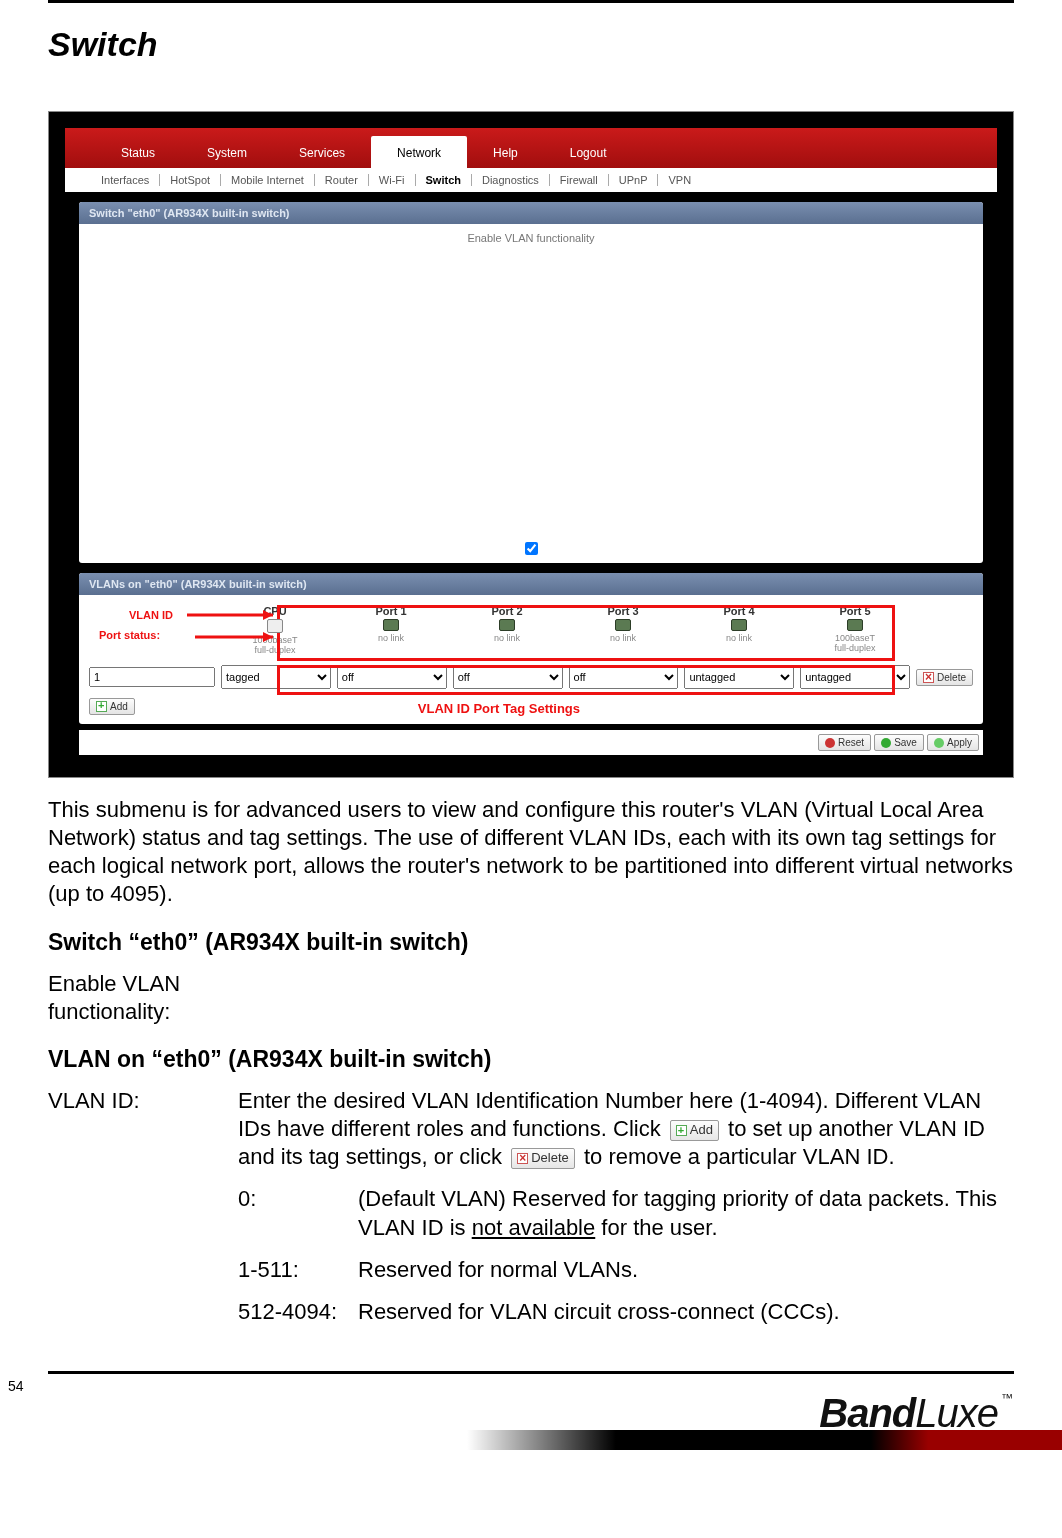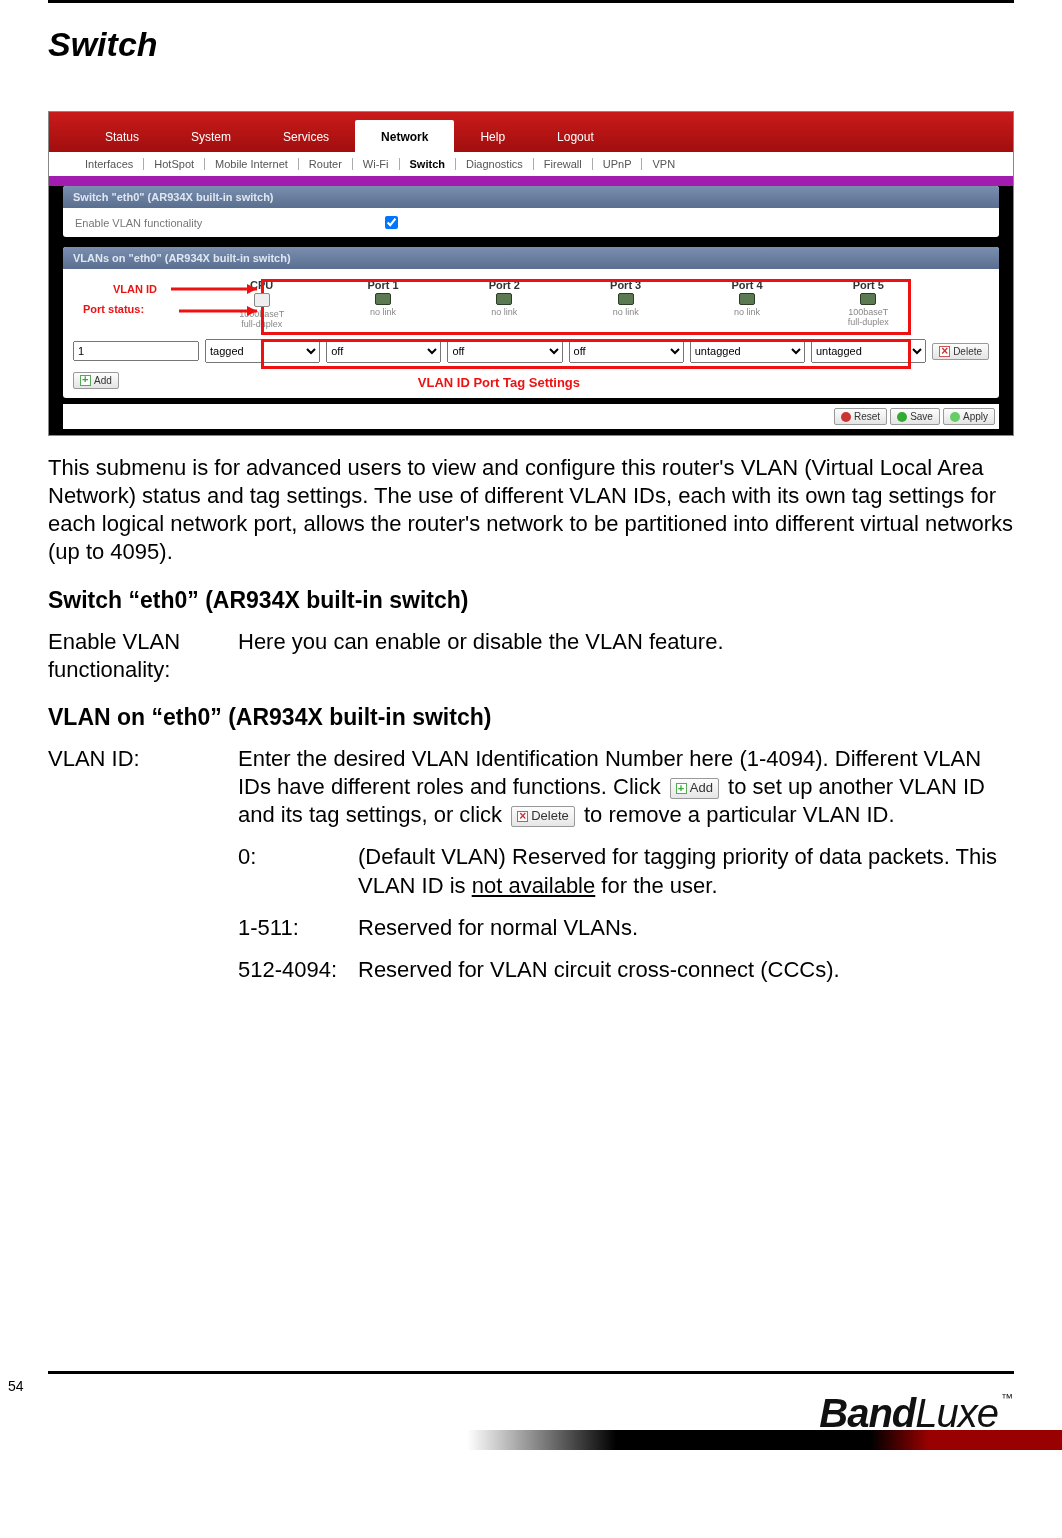--- a/index.html
+++ b/index.html
@@ -20,22 +20,22 @@
     margin: 0 0 22px 0;
   }
   h1.switch-title {
     font-style: italic;
     font-weight: bold;
     font-size: 34px;
     margin-bottom: 18px;
   }
   
   .router-ui {
-    background: #a21caf;
-    padding: 0;
+    background: #000000;
+    padding: 16px;
     font-size: 11px;
     color: #333;
     margin-bottom: 18px;
     border: 1px solid #888;
     margin-top: 47px;
   }
   .router-header {
     background: linear-gradient(#ca1a1a, #a10e0e);
     height: 40px;
     display: flex;
@@ -44,21 +44,21 @@
     font-size: 12px;
   }
   .router-header .tab {
     color: #fff;
     padding: 10px 26px 8px 26px;
     cursor: pointer;
   }
   .router-header .tab.active {
     background: #fff;
     color: #000;
-    font-weight: bold;
+    font-weight: normal;
     border-radius: 2px 2px 0 0;
   }
   .router-subnav {
     background: #fff;
     padding: 6px 26px;
     font-size: 11px;
     color: #555;
     display: flex;
     gap: 0;
   }
@@ -72,21 +72,21 @@
     border-radius: 3px;
     overflow: hidden;
   }
   .panel-title {
     background: linear-gradient(#7a8fb0, #5a6f90);
     color: #dfe7f2;
     font-weight: bold;
     font-size: 11px;
     padding: 5px 10px;
   }
-  .panel-body { padding: 8px 12px; }
+  .panel-body { padding: 8px 12px; flex-direction: column; }
   .vlan-enable-row { display:flex; align-items:center; }
   .vlan-enable-row .lbl { flex: 0 0 310px; color:#777; font-size:11px;}
   .chk { width:13px; height:13px; }
 
   .vlan-diagram { position: relative; padding: 10px 10px 4px 10px; }
   .vlan-row1 {
     display:flex; align-items:flex-start; gap: 4px; padding-left: 130px;
   }
   .col {
     flex:1; text-align:center; font-size:10px; color:#555;
@@ -317,21 +317,20 @@
           </span>
       </div>
     </div>
   </div>
 
   <div class="bodytext">This submenu is for advanced users to view and configure this router's VLAN (Virtual Local Area Network) status and tag settings. The use of different VLAN IDs, each with its own tag settings for each logical network port, allows the router's network to be partitioned into different virtual networks (up to 4095).</div>
 
   <h2 class="subhead">Switch “eth0” (AR934X built-in switch)</h2>
   <div class="def-row">
     <div class="def-label">Enable VLAN functionality:</div>
-    <div class="def-body">Here you can enable or disable the VLAN feature.</div>
   </div>
 
   <h2 class="subhead">VLAN on “eth0” (AR934X built-in switch)</h2>
   <div class="def-row">
     <div class="def-label">VLAN ID:</div>
     <div class="def-body">
       <span>Enter the desired VLAN Identification Number here (1-4094). Different VLAN IDs have different roles and functions. Click </span>
       <span class="inline-btn">
         <span class="icon-plus"></span>
         <span>Add</span>

